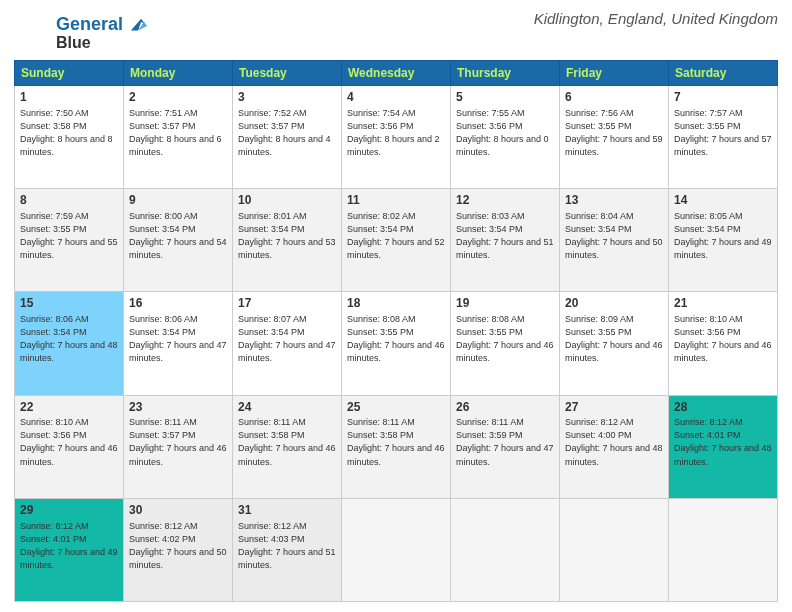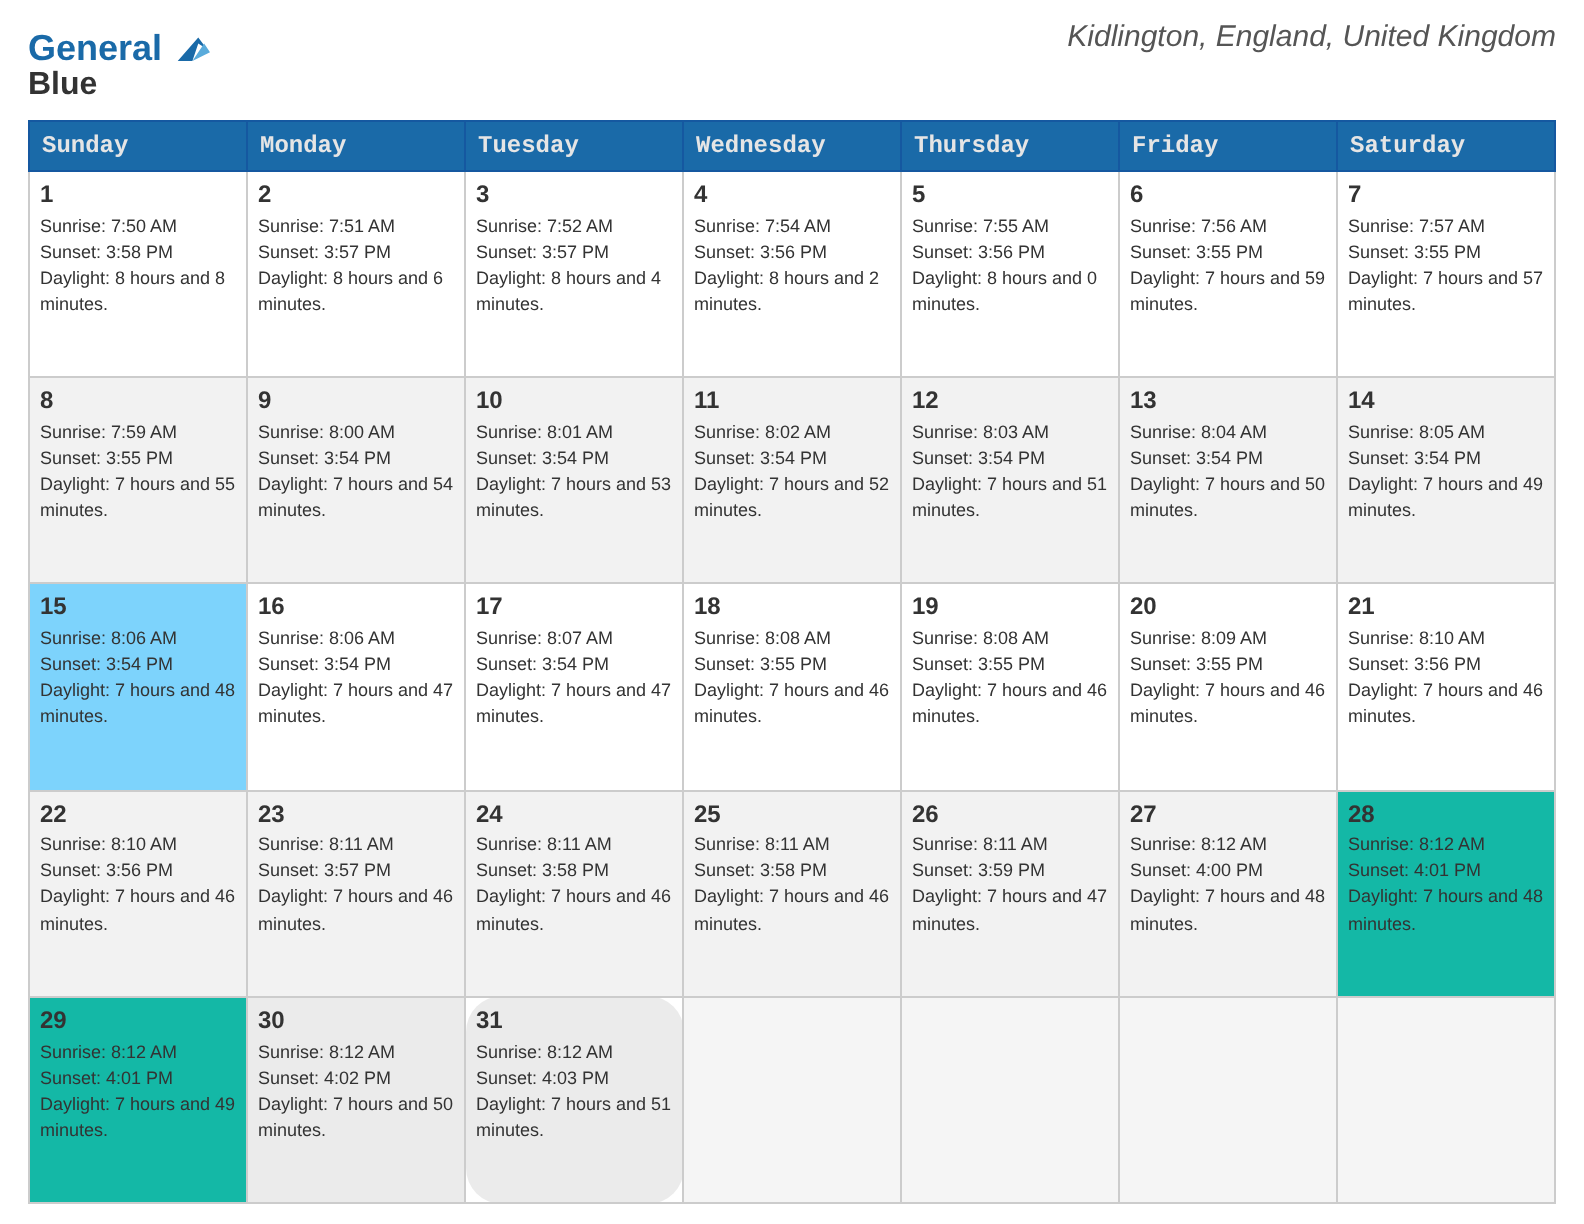--- a/index.html
+++ b/index.html
@@ -15,20 +15,21 @@
       height: 612px;
       padding: 10px 14px;
       display: flex;
       flex-direction: column;
     }
     .header {
       display: flex;
       justify-content: space-between;
       align-items: flex-start;
       margin-bottom: 8px;
+      margin-left: 42px;
     }
     .logo {
       display: flex;
       align-items: center;
       margin-top: 4px;
     }
     .logo-icon {
       width: 22px;
       height: 22px;
       margin-left: 2px;
@@ -49,27 +50,26 @@
     }
     .calendar {
       flex: 1;
       border: 1px solid #ccc;
       border-collapse: collapse;
       width: 100%;
       table-layout: fixed;
     }
     .calendar th {
       background-color: #1a6aa8;
-      color: #e5e5e5;
+      color: #bef264;
       font-size: 12px;
       font-weight: bold;
       text-align: left;
       padding: 5px 6px;
       border: 1px solid #1558a0;
-      font-family: Liberation Mono, monospace;
     }
     .calendar td {
       border: 1px solid #ccc;
       vertical-align: top;
       padding: 3px 5px;
       font-size: 9.5px;
       color: #333;
       line-height: 1.4;
       background: #fff;
     }
@@ -249,21 +249,21 @@
         </tr>
         <tr>
           <td style="background: #14b8a6;">
             <span class="day-num">29</span>
             <div class="day-detail">Sunrise: 8:12 AM<br>Sunset: 4:01 PM<br>Daylight: 7 hours and 49 minutes.</div>
           </td>
           <td style="background: rgb(235, 235, 235);">
             <span class="day-num">30</span>
             <div class="day-detail">Sunrise: 8:12 AM<br>Sunset: 4:02 PM<br>Daylight: 7 hours and 50 minutes.</div>
           </td>
-          <td style="background: rgb(235, 235, 235); border-radius: 18px;">
+          <td style="background: rgb(235, 235, 235);">
             <span class="day-num">31</span>
             <div class="day-detail">Sunrise: 8:12 AM<br>Sunset: 4:03 PM<br>Daylight: 7 hours and 51 minutes.</div>
           </td>
           <td class="empty" style="background: rgb(245, 245, 245);"></td>
           <td class="empty" style="background: rgb(245, 245, 245);"></td>
           <td class="empty" style="background: rgb(245, 245, 245);"></td>
           <td class="empty" style="background: rgb(245, 245, 245);"></td>
         </tr>
       </tbody>
   </table>

